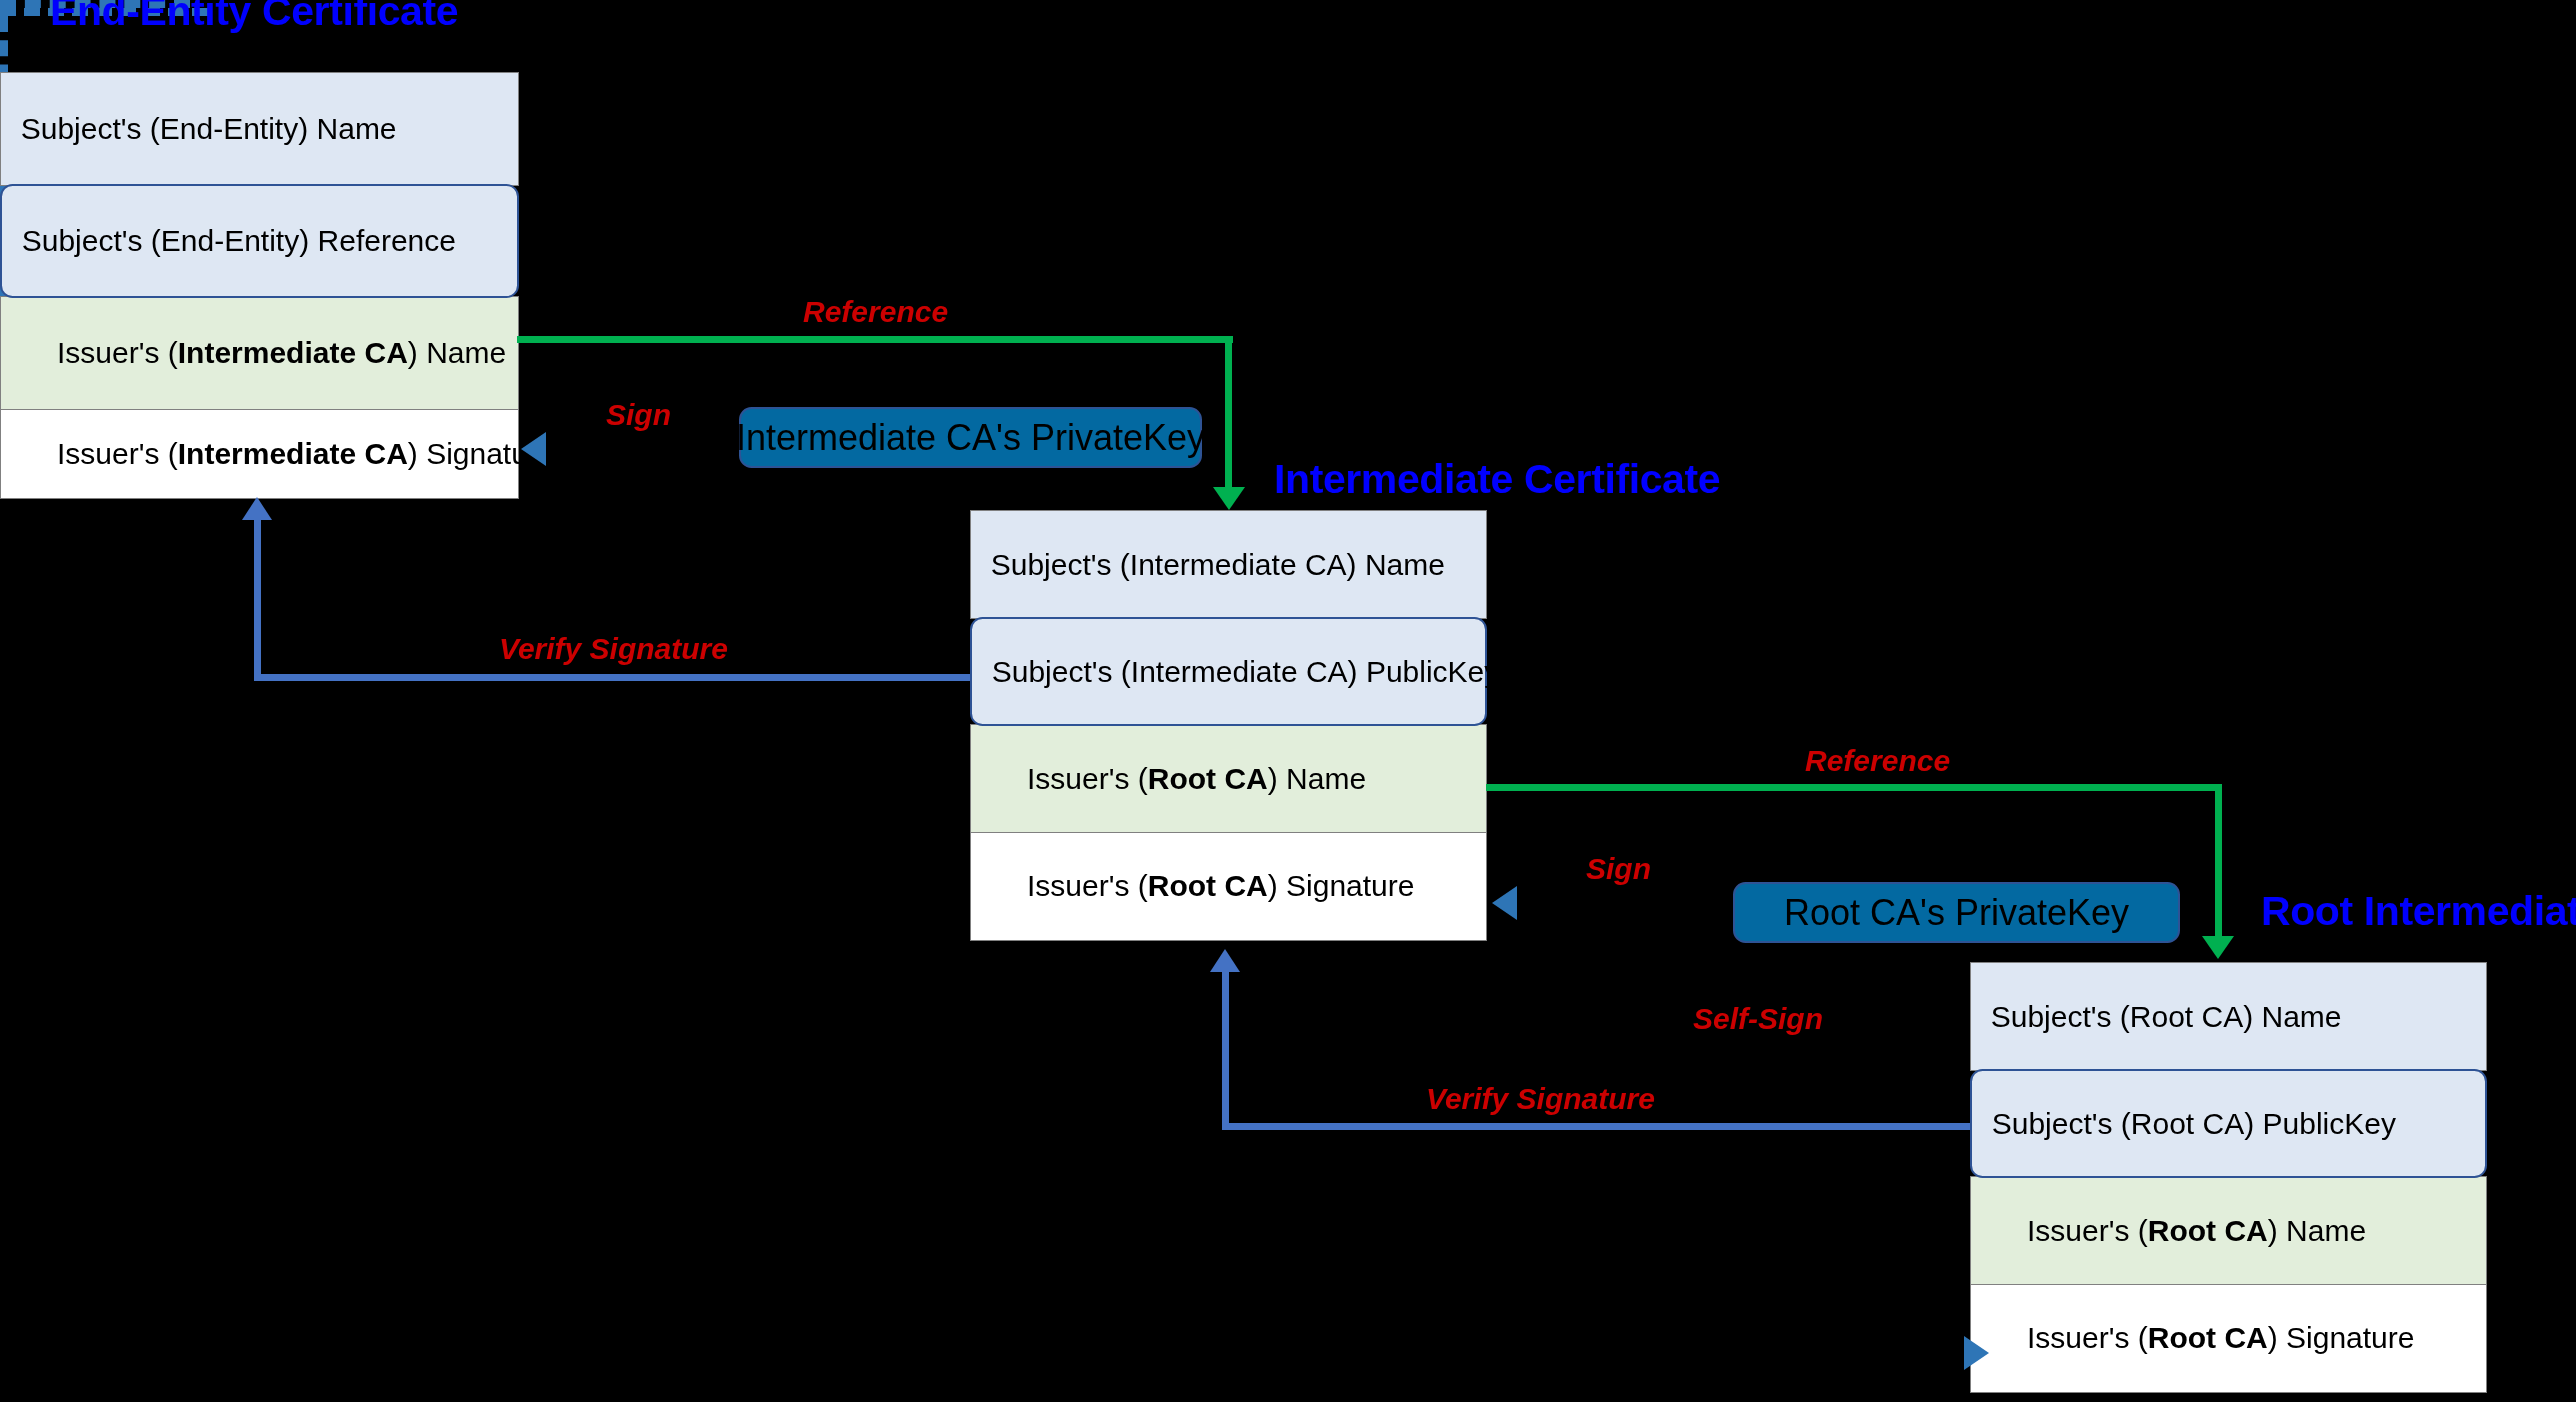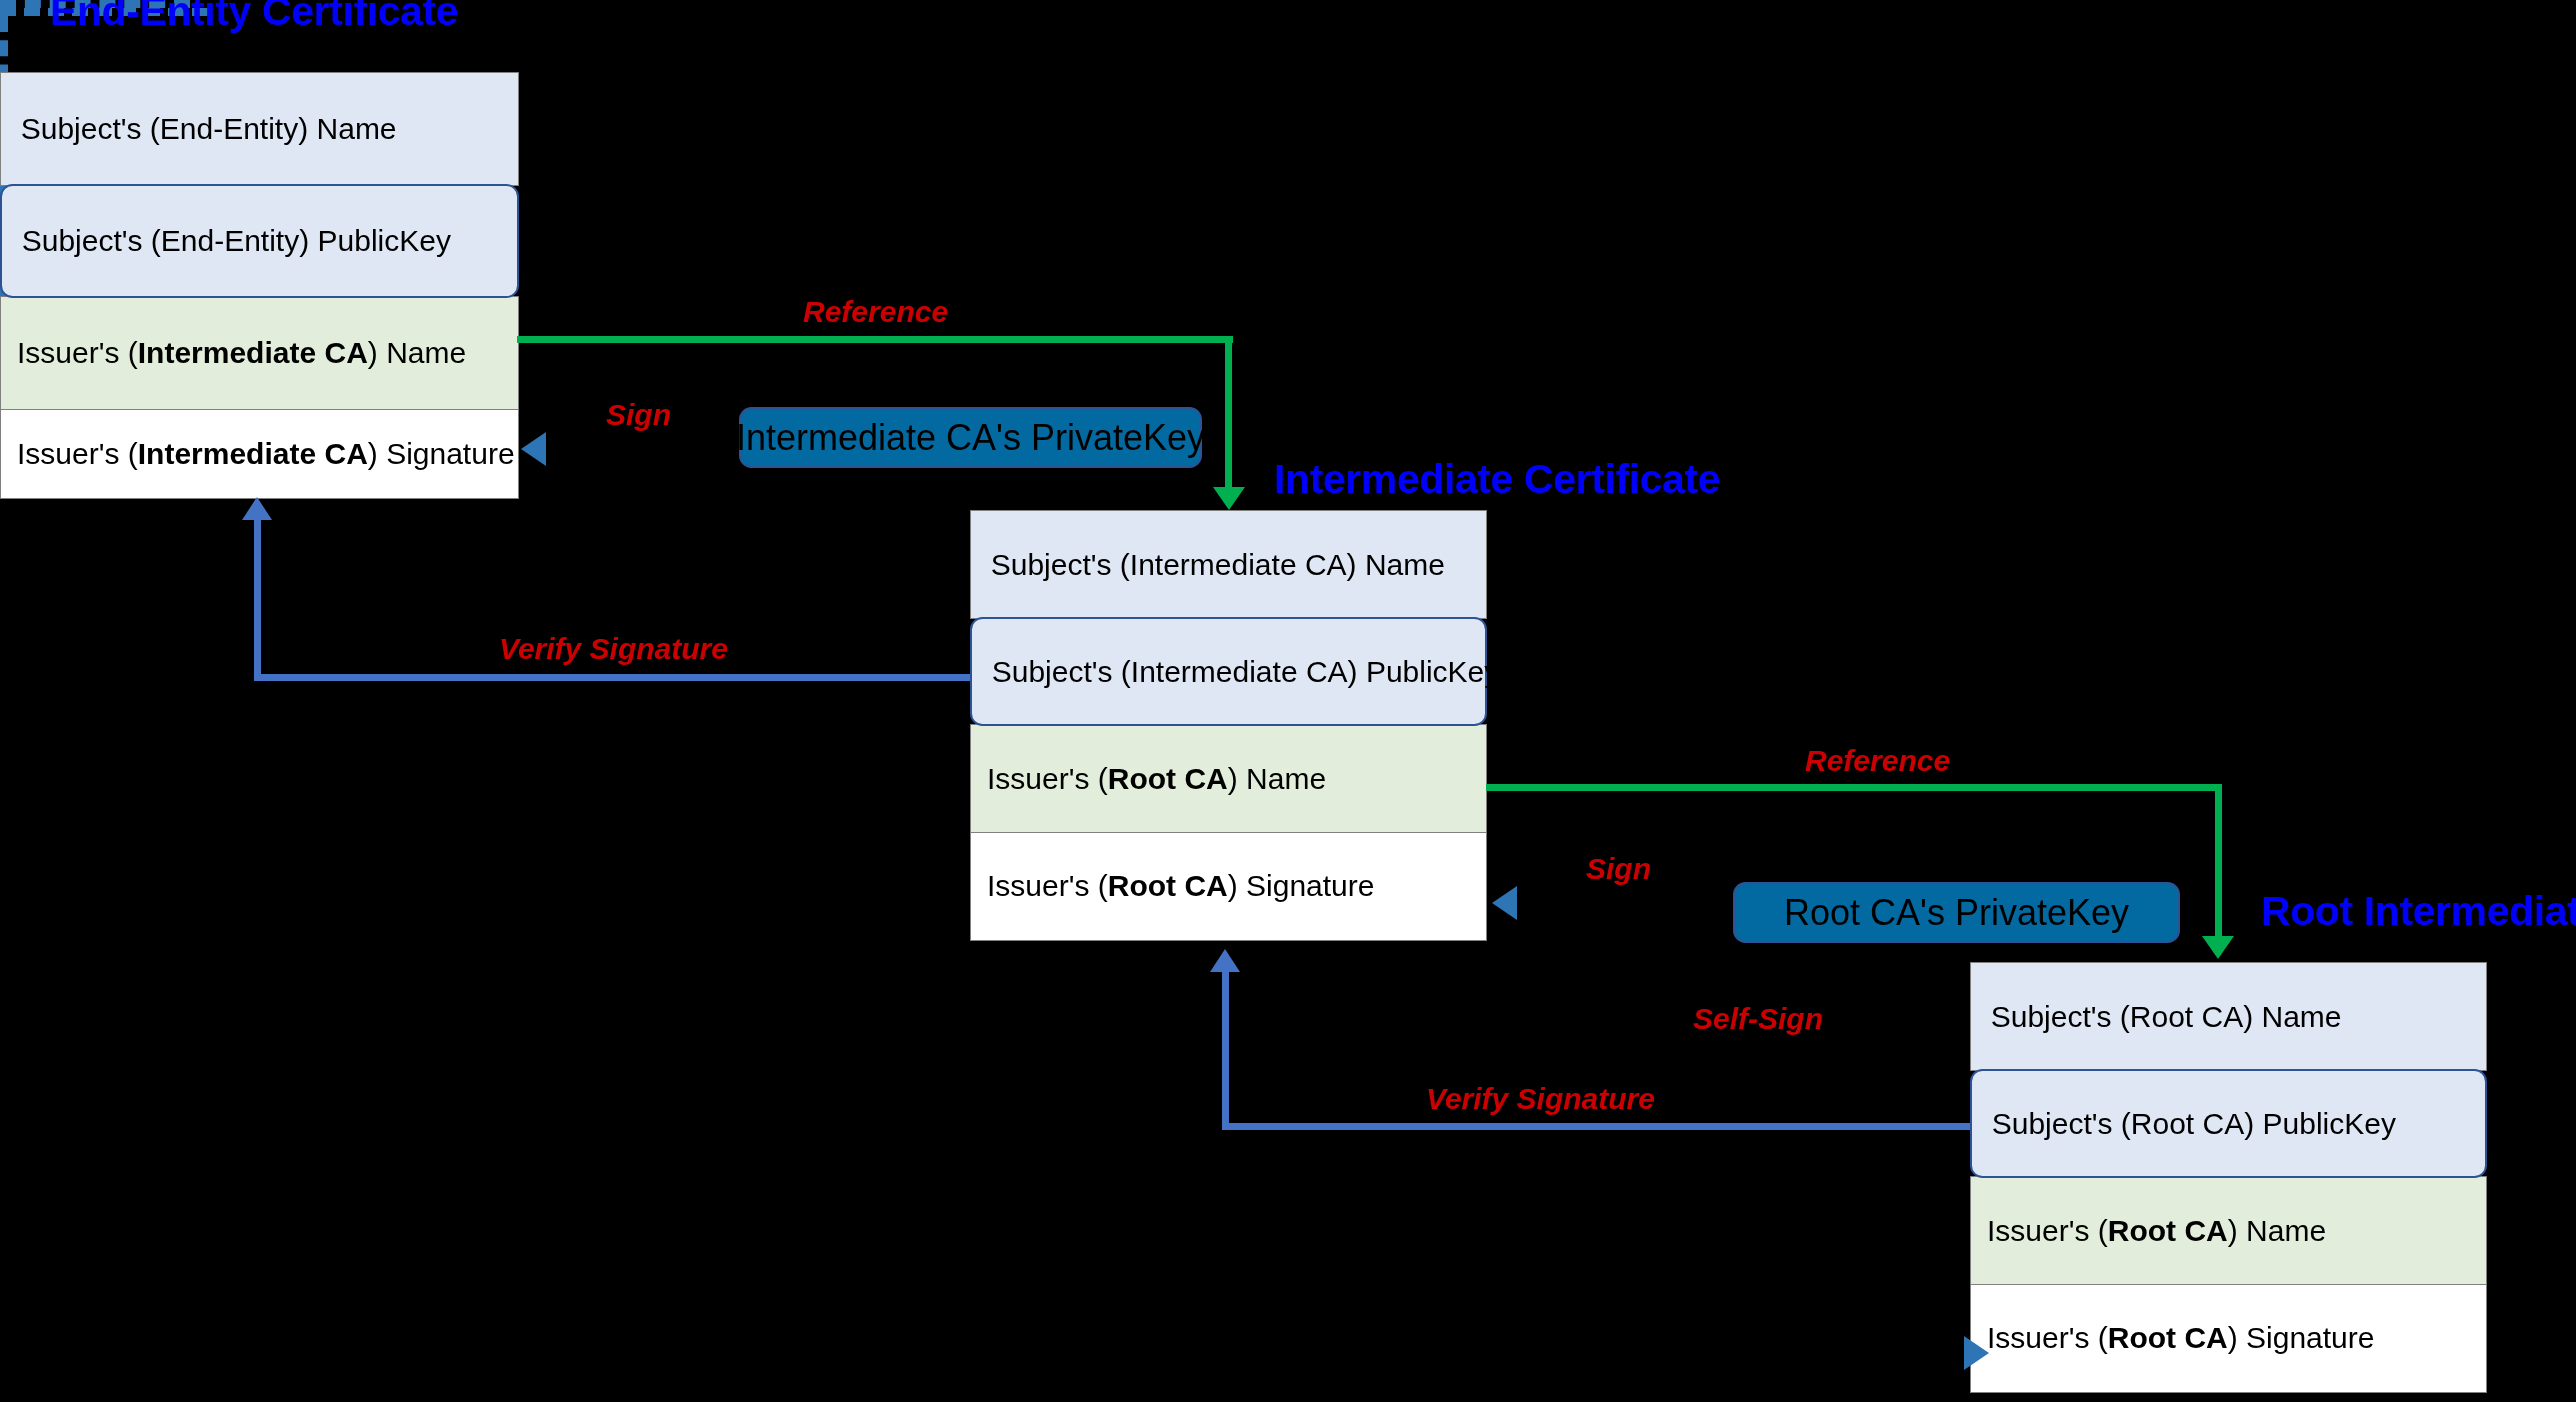--- a/index.html
+++ b/index.html
@@ -9,21 +9,21 @@
 
   
   .cert{position:absolute;box-sizing:border-box;}
   .row{position:relative;box-sizing:border-box;display:flex;align-items:center;
        border:1.8px solid #808080;font-size:30px;color:#000;}
   .row.name   {background:#dee7f3;}
   .row.pubkey {background:#dee7f3;border:2.7px solid #2e5395;border-radius:12.5px;}
   .row.issuer {background:#e2eedb;}
   .row.sig    {background:#ffffff;}
   .row .txt{padding-left:19.7px;white-space:nowrap;}
-  .row.issuer .txt,.row.sig .txt{padding-left:16px;}
+  .row.issuer .txt,.row.sig .txt{padding-left:56px;}
   .pk-wrap{position:relative;z-index:4;}
 
   
   .title{position:absolute;color:#0000ff;font-weight:bold;font-size:41px;
          white-space:nowrap;letter-spacing:-0.4px;}
 
   
   .pkey{position:absolute;box-sizing:border-box;background:#0369a1;
         border:2.7px solid #2e5395;border-radius:12.5px;display:flex;
         align-items:center;justify-content:center;font-size:36px;color:#000;
@@ -53,21 +53,21 @@
   <div class="title" style="left:50px;top:-12.5px;">End-Entity Certificate</div>
   <div class="title" style="left:1274px;top:456px;">Intermediate Certificate</div>
   <div class="title" style="left:2261px;top:888px;">Root Intermediate</div>
 
   <div class="cert" style="left:0px;top:64px;width:519px;">
     <div class="row name" style="height:114px;margin-top:8px;">
       <span class="txt">Subject's (End-Entity) Name</span>
     </div>
     <div class="pk-wrap">
       <div class="row pubkey" style="height:114px;margin-top:-1.8px;">
-        <span class="txt">Subject's (End-Entity) PublicKey</span>
+        <span class="txt">Subject's (End-Entity) Reference</span>
       </div>
     </div>
     <div class="row issuer" style="height:114px;margin-top:-1.8px;">
       <span class="txt"><span>Issuer's (</span><b>Intermediate CA</b><span>) Name</span></span>
     </div>
     <div class="row sig" style="height:90px;margin-top:-1.8px;">
       <span class="txt"><span>Issuer's (</span><b>Intermediate CA</b><span>) Signature</span></span>
     </div>
   </div>
 

